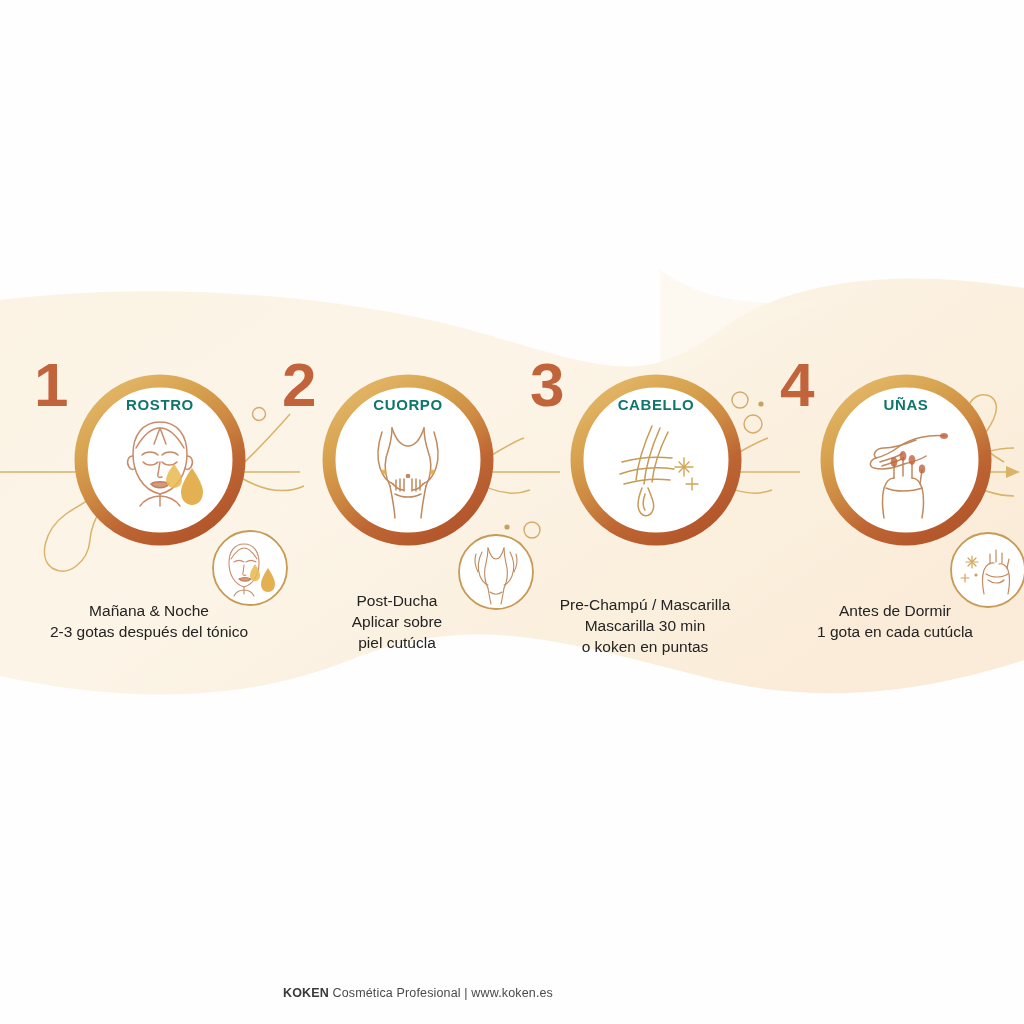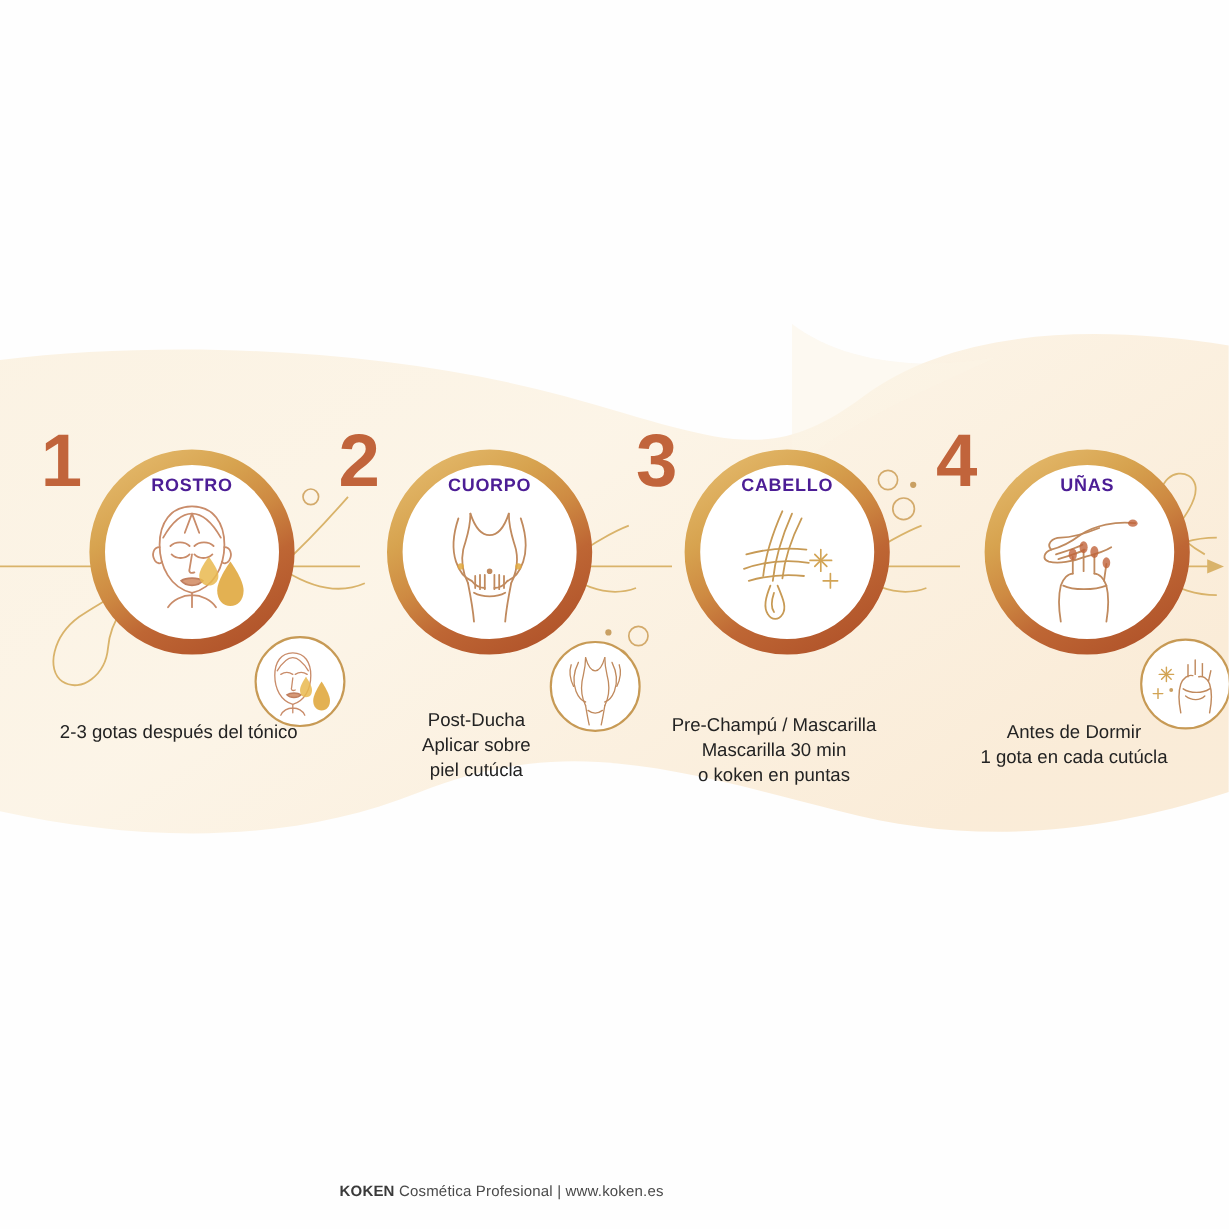--- a/index.html
+++ b/index.html
@@ -25,21 +25,21 @@
     position:absolute;top:-6px;left:10px;
     font-size:62px;line-height:62px;font-weight:700;
     color:#C1643B;letter-spacing:-1px;
     font-family:"Liberation Sans","DejaVu Sans",sans-serif;
   }
 
   .ring-wrap{position:absolute;left:46px;top:10px;width:180px;height:180px;}
   .ring-svg{position:absolute;left:0;top:0;width:180px;height:180px;}
   .ring-label{
     position:absolute;left:0;top:26px;width:180px;text-align:center;
-    font-size:15px;font-weight:700;color:#4c1d95;letter-spacing:.6px;
+    font-size:15px;font-weight:700;color:#0f766e;letter-spacing:.6px;
   }
   .ring-icon{position:absolute;left:34px;top:44px;width:112px;height:112px;}
 
   .sat{position:absolute;width:80px;height:80px;}
   .sat svg{display:block;width:80px;height:80px;}
   .sat-1{left:186px;top:168px;}
   .sat-2{left:184px;top:172px;}
   .sat-4{left:178px;top:170px;}
 
   .cap{
@@ -166,20 +166,21 @@
             <path d="M34,37 L33,45 C32,47 34,48 36,47"></path>
             <path d="M29,51 C32,49 38,49 41,51 C38,54 32,54 29,51 Z" fill="#D79A78" stroke="#C07F60"></path>
             <path d="M34,59 L34,66 M24,68 C26,64 30,62 34,62 C38,62 42,64 44,68"></path>
           </g>
           <path d="M45,36 C45,36 40,43 40,47 C40,51 42,53 45,53 C48,53 50,51 50,47 C50,43 45,36 45,36 Z" fill="#E9B84F" opacity="0.85"></path>
           <path d="M58,40 C58,40 51,50 51,56 C51,61 54,64 58,64 C62,64 65,61 65,56 C65,50 58,40 58,40 Z" fill="#E0A93F" opacity="0.9"></path>
         </svg>
       </div>
 
       <div class="cap">
+        <div>Mañana &amp; Noche</div>
         <div>2-3 gotas después del tónico</div>
       </div>
     </div>
 
     <div class="step step-2">
       <div class="num">2</div>
 
       <div class="ring-wrap">
         <svg class="ring-svg" viewBox="0 0 180 180">
           <defs>

